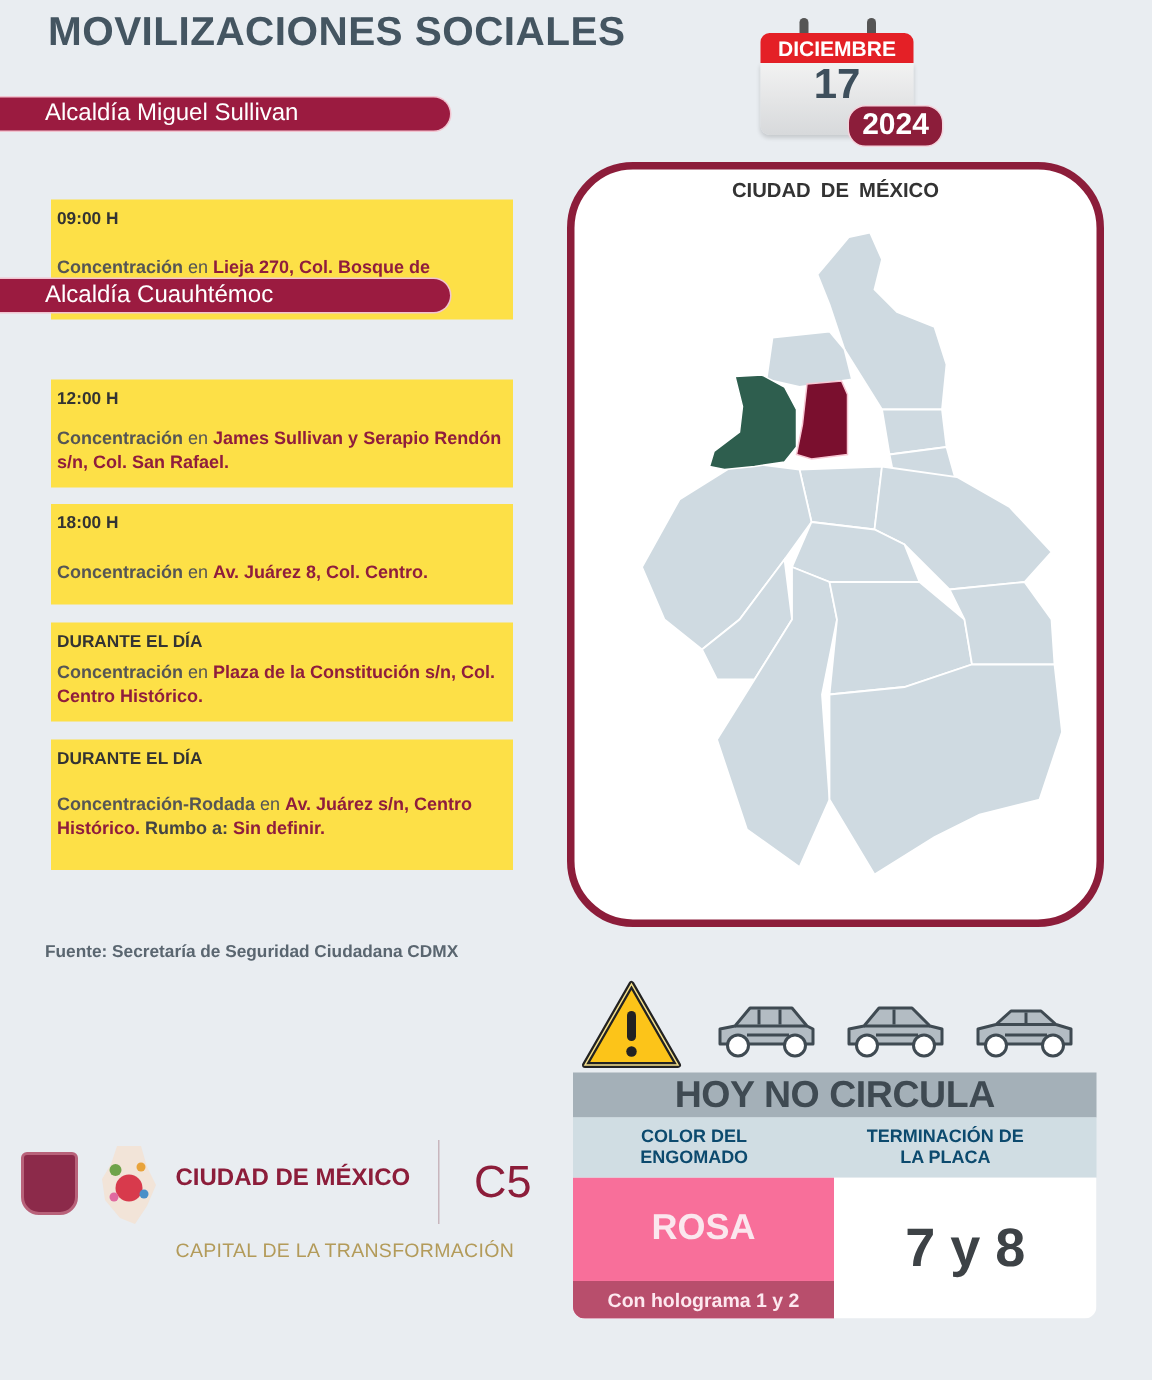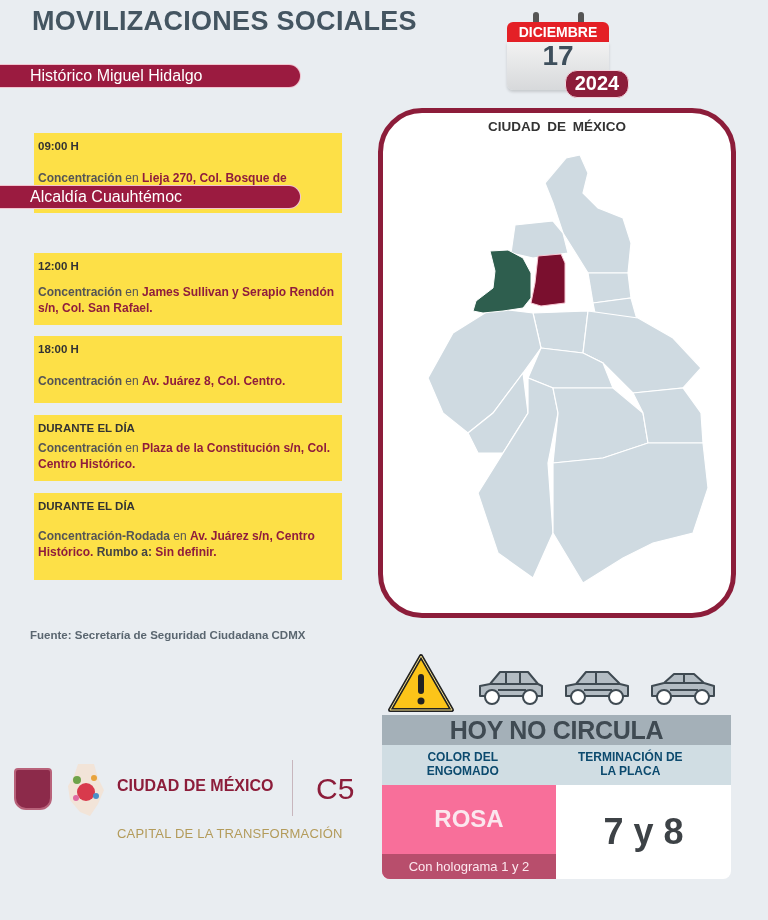--- a/index.html
+++ b/index.html
@@ -92,42 +92,42 @@
     line-height: 14px; padding-top: 5px;
   }
   .hnc-vals { display: flex; height: 94px; border-radius: 0 0 8px 8px; overflow: hidden; }
   .hnc-color { width: 174px; background: #f86f9a; position: relative; }
   .hnc-color .name {
     position: absolute; top: 20px; width: 100%; text-align: center;
     color: #fbe7ee; font-size: 24px; font-weight: bold;
   }
   .hnc-color .holo {
     position: absolute; bottom: 0; width: 100%; height: 25px; background: #b84e6c;
-    color: #fde8ef; font-size: 13px; font-weight: normal; text-align: center; line-height: 25px;
+    color: #fde8ef; font-size: 13px; font-weight: bold; text-align: center; line-height: 25px;
   }
   .hnc-plate {
     flex: 1; background: #fff; text-align: center; font-size: 36px; font-weight: bold;
     color: #3d4246; line-height: 94px;
   }
 </style>
 </head>
 <body>
 
 <div class="title">MOVILIZACIONES SOCIALES</div>
 
 <div class="cal">
   <div class="cal-ring r1"></div>
   <div class="cal-ring r2"></div>
   <div class="cal-head">DICIEMBRE</div>
   <div class="cal-body"></div>
   <div class="cal-day">17</div>
   <div class="cal-year">2024</div>
 </div>
 
-<div class="bar" style="top:65px">Histórico Miguel Hidalgo</div>
+<div class="bar" style="top:65px">Alcaldía Miguel Sullivan</div>
 
 <div class="card" style="top:95px;height:80px">
   <div class="time">09:00 H</div>
   <div class="desc" style="margin-top:18px">
     <span>Concentración</span><span class="en"> en </span><span class="loc">Lieja 270, Col. Bosque de Chapultepec 1ª Sección.</span>
   </div>
 </div>
 
 <div class="bar" style="top:186px">Alcaldía Cuauhtémoc</div>
 

